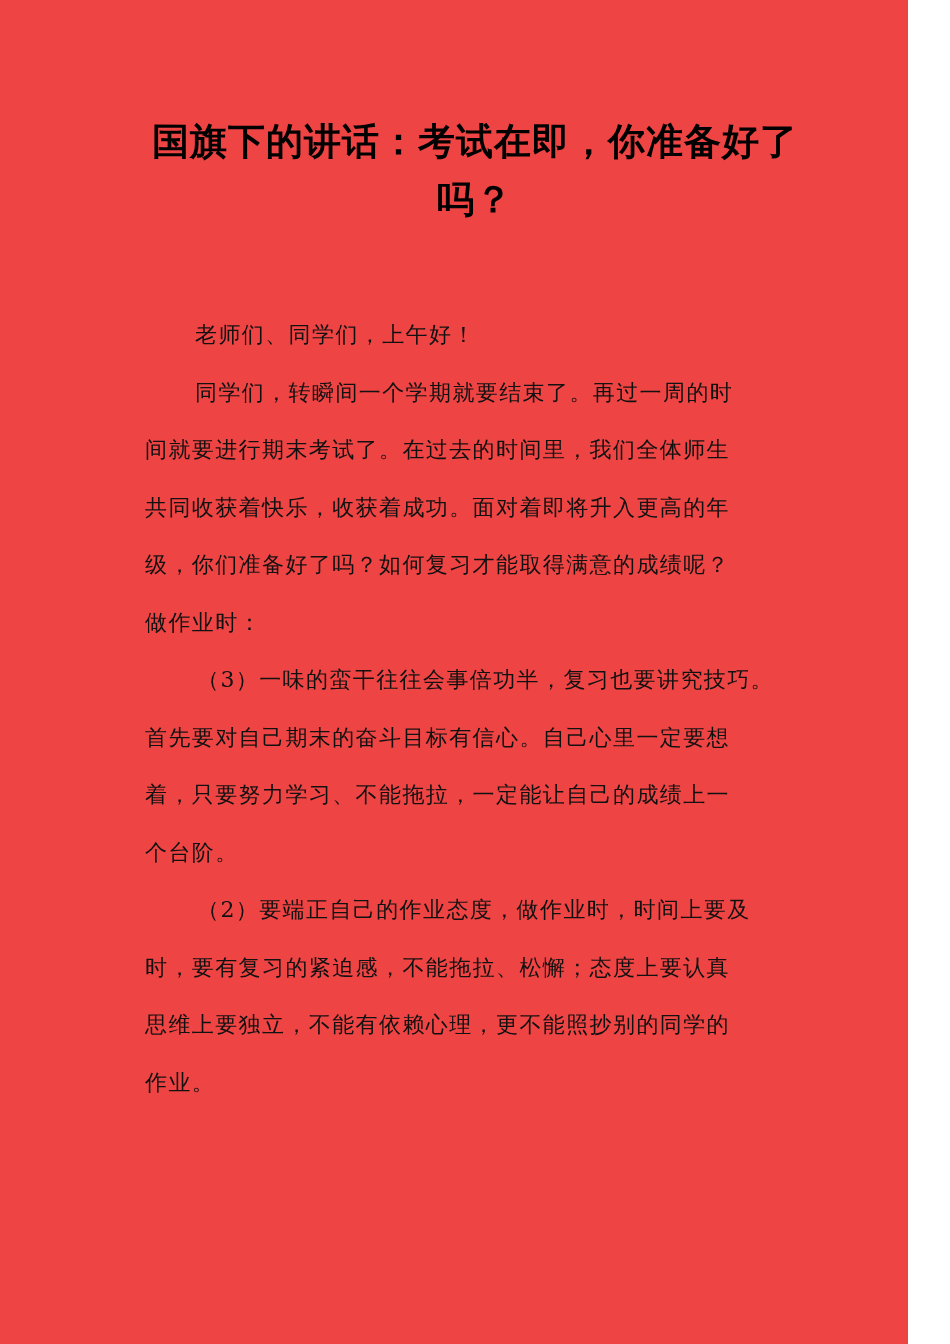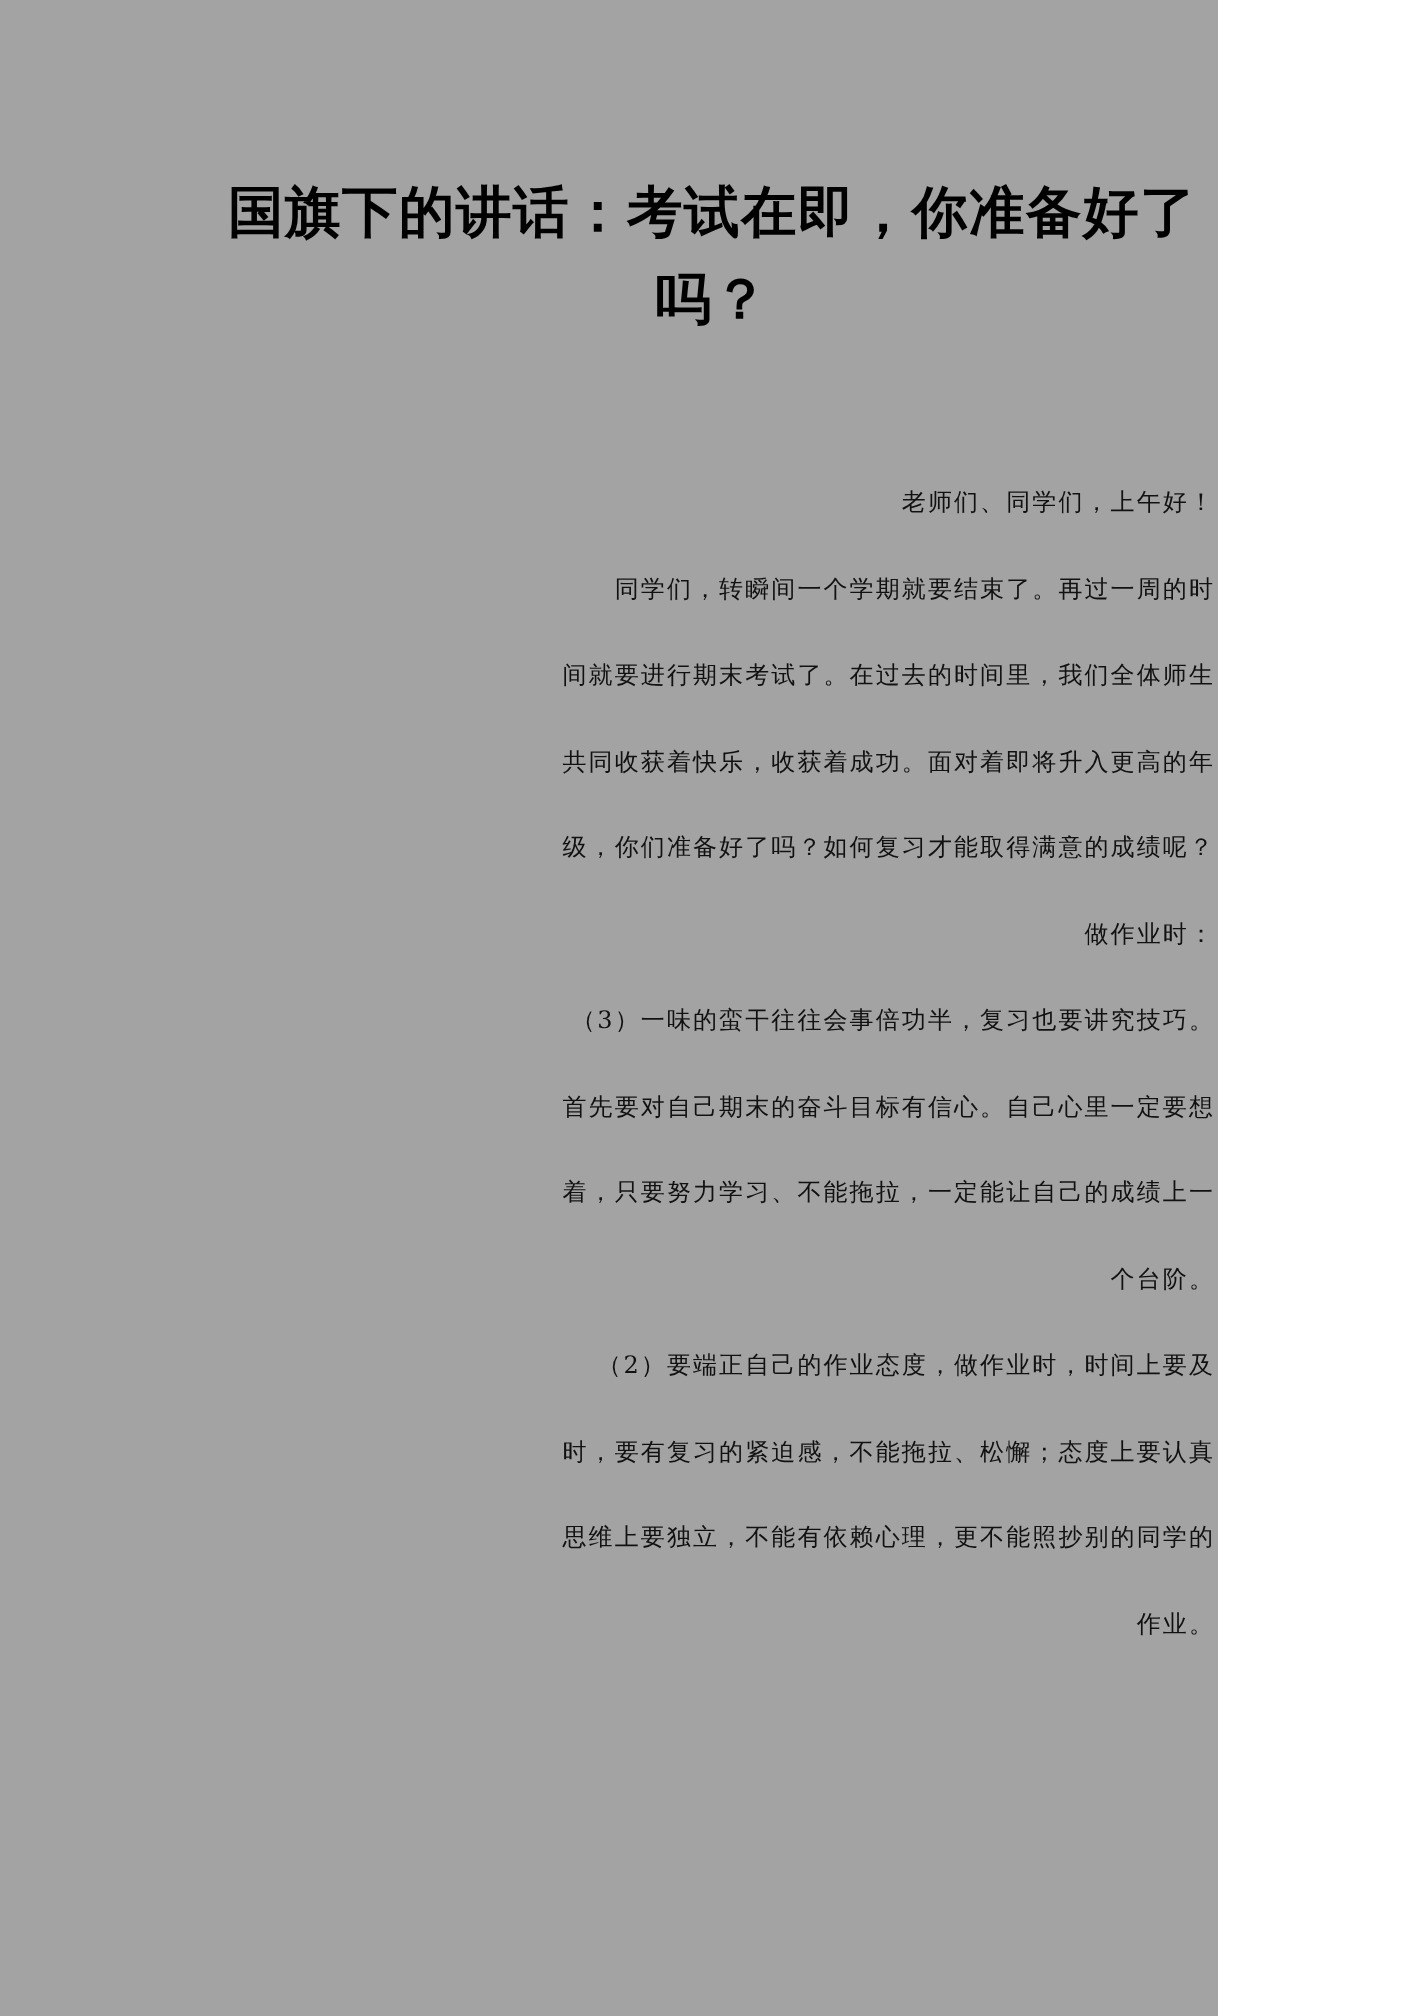--- a/index.html
+++ b/index.html
@@ -11,22 +11,22 @@
       width: 950px;
       height: 1344px;
       position: relative;
       overflow: hidden;
       font-family: "DejaVu Serif", "Liberation Serif", serif;
       color: #111111;
     }
     .page {
       position: absolute;
       left: 0; top: 0;
-      width: 812px; height: 1344px;
-      background: #a3a3a3;
+      width: 908px; height: 1344px;
+      background: #ef4444;
       text-decoration: underline;
     }
     .title {
       position: absolute;
       left: 140px;
       width: 670px;
       top: 112px;
       margin: 0;
       text-align: center;
       font-family: "DejaVu Serif", "Liberation Serif", serif;
@@ -38,26 +38,25 @@
     }
     .body {
       position: absolute;
       left: 145px;
       top: 306px;
       width: 665px;
     }
     .line {
       display: block;
       height: 57.5px;
-      font-size: 16px;
+      font-size: 22px;
       line-height: 57.5px;
       white-space: nowrap;
       letter-spacing: 1.4px;
       color: #111111;
-      text-align: right;
     }
     .indent {
       padding-left: 50px;
     }
     .indent-num {
       padding-left: 52px;
     }
   </style>
 </head>
 <body>

